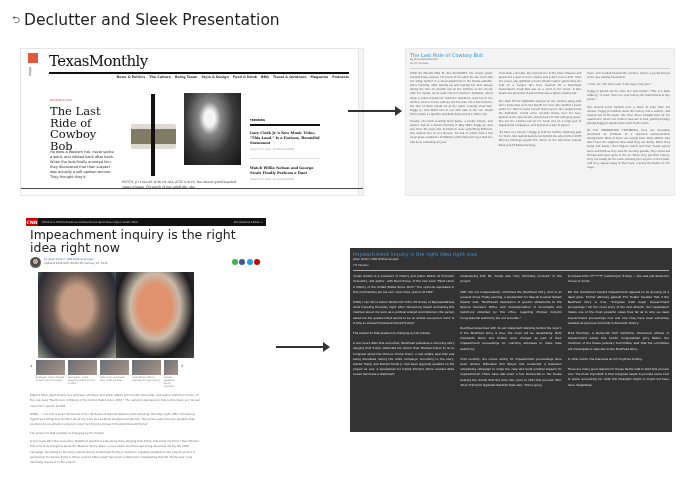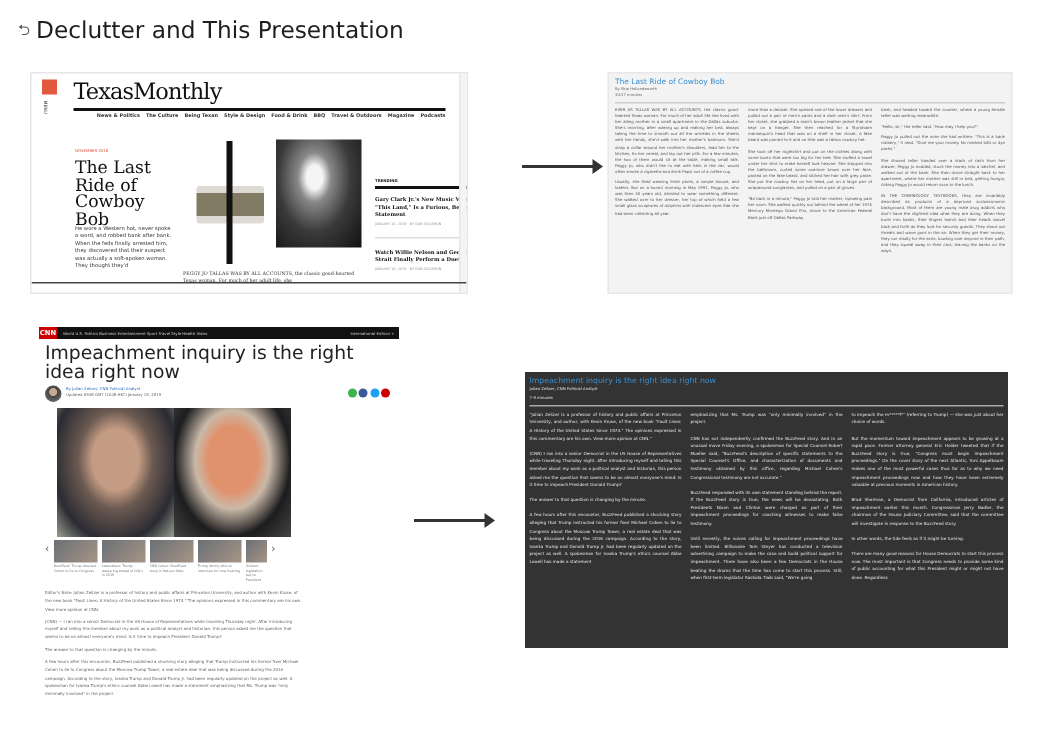--- a/index.html
+++ b/index.html
@@ -1,21 +1,21 @@
 <!DOCTYPE html>
 <html><head>
   <meta charset="utf-8">
   <style>
     * { box-sizing: border-box; margin: 0; padding: 0; }
     html, body { width: 695px; height: 494px; overflow: hidden; background: #ffffff; font-family: "DejaVu Sans", sans-serif; color: #222; }
     .page-title { position: absolute; left: 12px; top: 11px; display: flex; align-items: center; font-size: 15.5px; color: #1e1e1e; font-family: "DejaVu Sans", sans-serif; }
     .page-title .link-icon { font-size: 10px; margin-right: 4px; color: #555; }
 
     
-    .tm { position: absolute; left: 20px; top: 48px; width: 292px; height: 148px; background: #fff; border: 1px solid #e6e6e6; overflow: hidden; }
+    .tm { position: absolute; left: 20px; top: 48px; width: 344px; height: 148px; background: #fff; border: 1px solid #e6e6e6; overflow: hidden; }
     .tm .badge { position: absolute; left: 7px; top: 4px; width: 10px; height: 10px; background: #e2583e; }
     .tm .menu-label { position: absolute; left: 7px; top: 18px; font-size: 3px; color: #333; writing-mode: vertical-rl; }
     .tm .logo { position: absolute; left: 28px; top: 3px; font-family: "DejaVu Serif", serif; font-size: 15px; letter-spacing: -0.6px; color: #111; }
     .tm .rule { position: absolute; left: 28px; right: 14px; top: 23px; height: 2px; background: #111; }
     .tm .nav { position: absolute; right: 14px; top: 26px; display: flex; gap: 4px; font-size: 3.3px; color: #333; font-weight: bold; }
     .tm .kicker { position: absolute; left: 29px; top: 50px; font-size: 2.6px; color: #e05a3f; }
     .tm .headline { position: absolute; left: 29px; top: 57px; width: 70px; font-family: "DejaVu Serif", serif; font-size: 11.5px; line-height: 11.5px; color: #111; }
     .tm .dek { position: absolute; left: 29px; top: 101px; width: 66px; font-size: 3.5px; line-height: 5px; color: #333; }
     .tm .img-money { position: absolute; left: 110px; top: 45px; width: 45px; height: 82px; }
     .tm .img-money .bar { position: absolute; left: 20px; top: 0; width: 4px; height: 82px; background: #111; }
@@ -75,21 +75,21 @@
     .cnn-clean .d-rule { height: 1.2px; background: #aaa; margin: 2px 0 3px; }
     .cnn-clean .d-cols { display: flex; gap: 6px; }
     .cnn-clean .d-col { flex: 1; font-size: 2.8px; line-height: 5.2px; color: #e6e6e6; text-align: justify; }
     .cnn-clean .d-col p { margin-bottom: 5px; }
   </style>
 </head>
 <body>
 
 <div class="page-title">
   <span class="link-icon">⮌</span>
-  <span>Declutter and This Presentation</span>
+  <span>Declutter and Sleek Presentation</span>
 </div>
 
 <div class="tm">
   <div class="badge"></div>
   <div class="menu-label">MENU</div>
   <div class="logo">TexasMonthly</div>
   <div class="rule"></div>
   <div class="nav">
     <span>News &amp; Politics</span>
     <span>The Culture</span>

